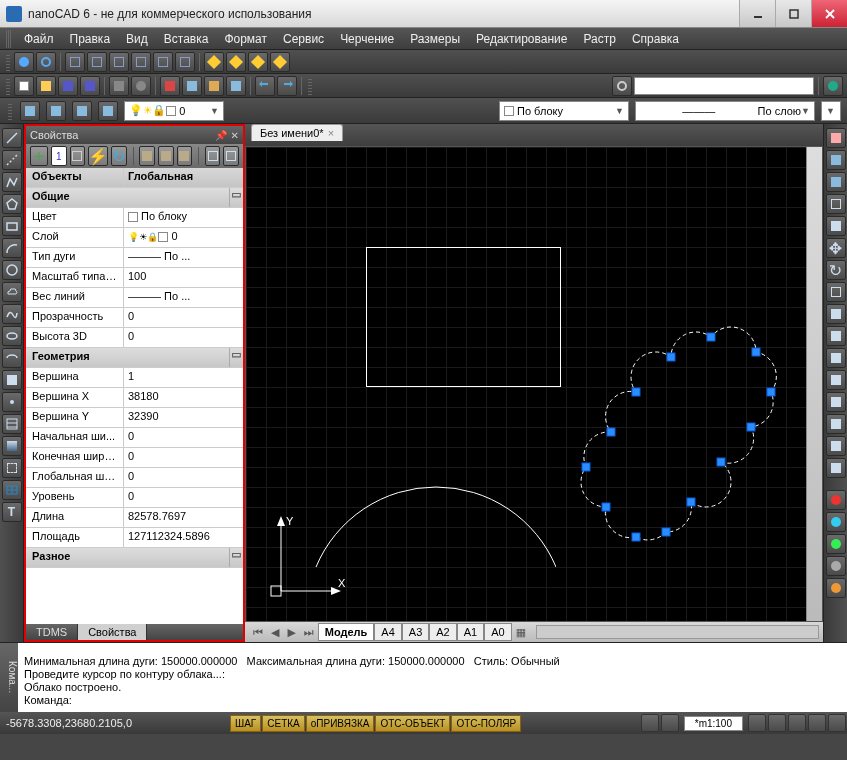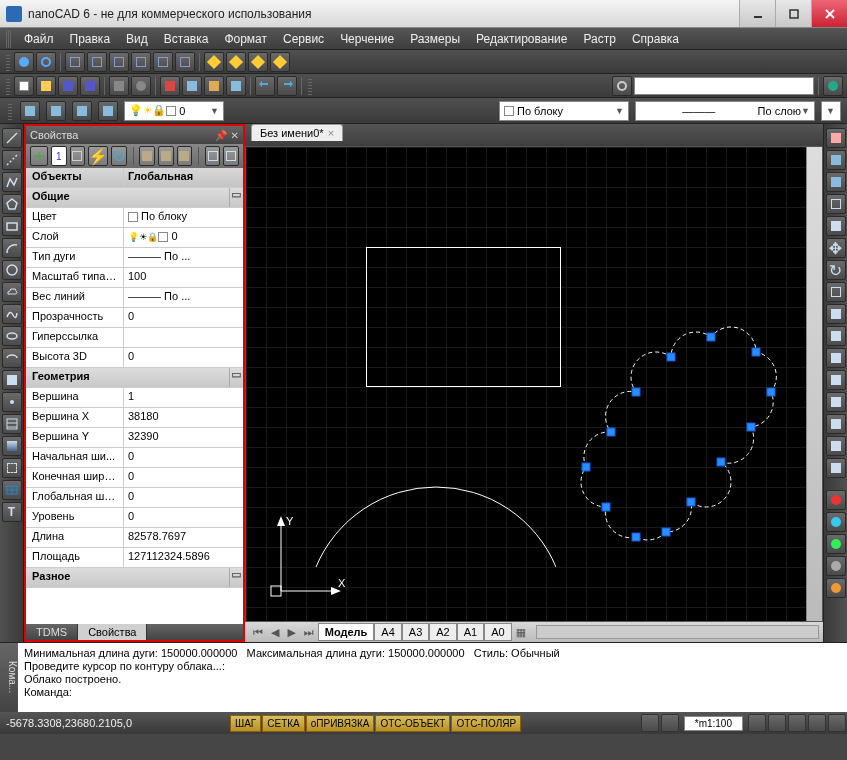--- a/index.html
+++ b/index.html
@@ -70,21 +70,21 @@
 .modeltabs .mtab { padding: 2px 6px; border: 1px solid #888; background: #eee; cursor: pointer; }
 .modeltabs .mtab.active { background: #fff; font-weight: bold; }
 .modeltabs .nav { padding: 0 4px; color: #555; cursor: pointer; }
 .modeltabs .scroll { flex: 1; height: 14px; background: #ccc; border: 1px solid #999; margin-left: 6px; }
 
 .rightbar { width: 24px; background: linear-gradient(90deg,#3a3a3a,#505050); display: flex; flex-direction: column; align-items: center; padding-top: 4px; gap: 2px; border-left: 1px solid #222; }
 
 
 .cmdarea { height: 70px; background: #3a3a3a; display: flex; border-top: 1px solid #222; }
 .cmdlabel { width: 18px; background: linear-gradient(#666,#444); writing-mode: vertical-rl; text-align: center; font-size: 10px; color: #ddd; padding: 4px 0; }
-.cmdtext { flex: 1; background: #fff; font-family: "Courier New", monospace; font-size: 11px; padding: 4px 6px; white-space: pre-wrap; overflow: hidden; }
+.cmdtext { flex: 1; background: #fff; font-family: "Courier New", monospace; font-size: 11px; padding: 12px 6px; white-space: pre-wrap; overflow: hidden; }
 .cmdtext .prompt { color: #000; }
 
 
 .status { height: 22px; background: linear-gradient(#555,#393939); display: flex; align-items: center; font-size: 11px; color: #eee; }
 .status .coord { width: 230px; padding-left: 6px; }
 .status .toggle { background: linear-gradient(#d8c060,#b89020); color: #000; padding: 2px 4px; border: 1px solid #886010; margin-right: 1px; cursor: pointer; font-size: 10px; }
 .status .scale { background: #fff; color: #000; padding: 1px 10px; font-size: 10px; margin: 0 4px; border: 1px solid #888; }
 .status .sicon { width: 18px; height: 18px; background: linear-gradient(#6a6a6a,#4a4a4a); border: 1px solid #333; margin: 0 1px; border-radius: 2px; }
 
 .layer-swatch { display: inline-block; width: 10px; height: 10px; border: 1px solid #888; vertical-align: middle; margin-right: 3px; }
@@ -422,24 +422,20 @@
             <div class="k">Масштаб типа ...</div>
             <div class="v"><span>100</span></div>
           </div>
           <div class="pgrow">
             <div class="k">Вес линий</div>
             <div class="v"><span>——— По ...</span></div>
           </div>
           <div class="pgrow">
             <div class="k">Прозрачность</div>
             <div class="v"><span>0</span></div>
-          </div>
-          <div class="pgrow">
-            <div class="k">Гиперссылка</div>
-            <div class="v"><span></span></div>
           </div>
           <div class="pgrow">
             <div class="k">Высота 3D</div>
             <div class="v"><span>0</span></div>
           </div>
         </div>
       <div class="pgrow section">
         <div class="k">Геометрия</div>
         <div class="collapse">▭</div>
       </div>

